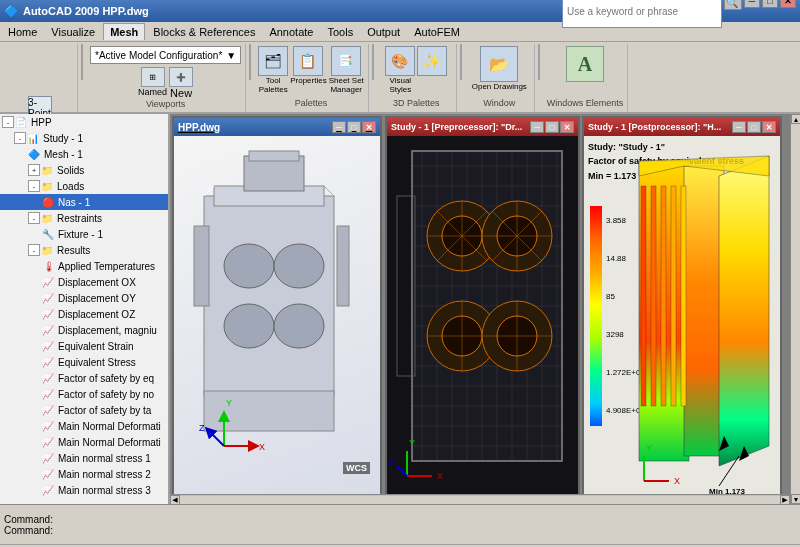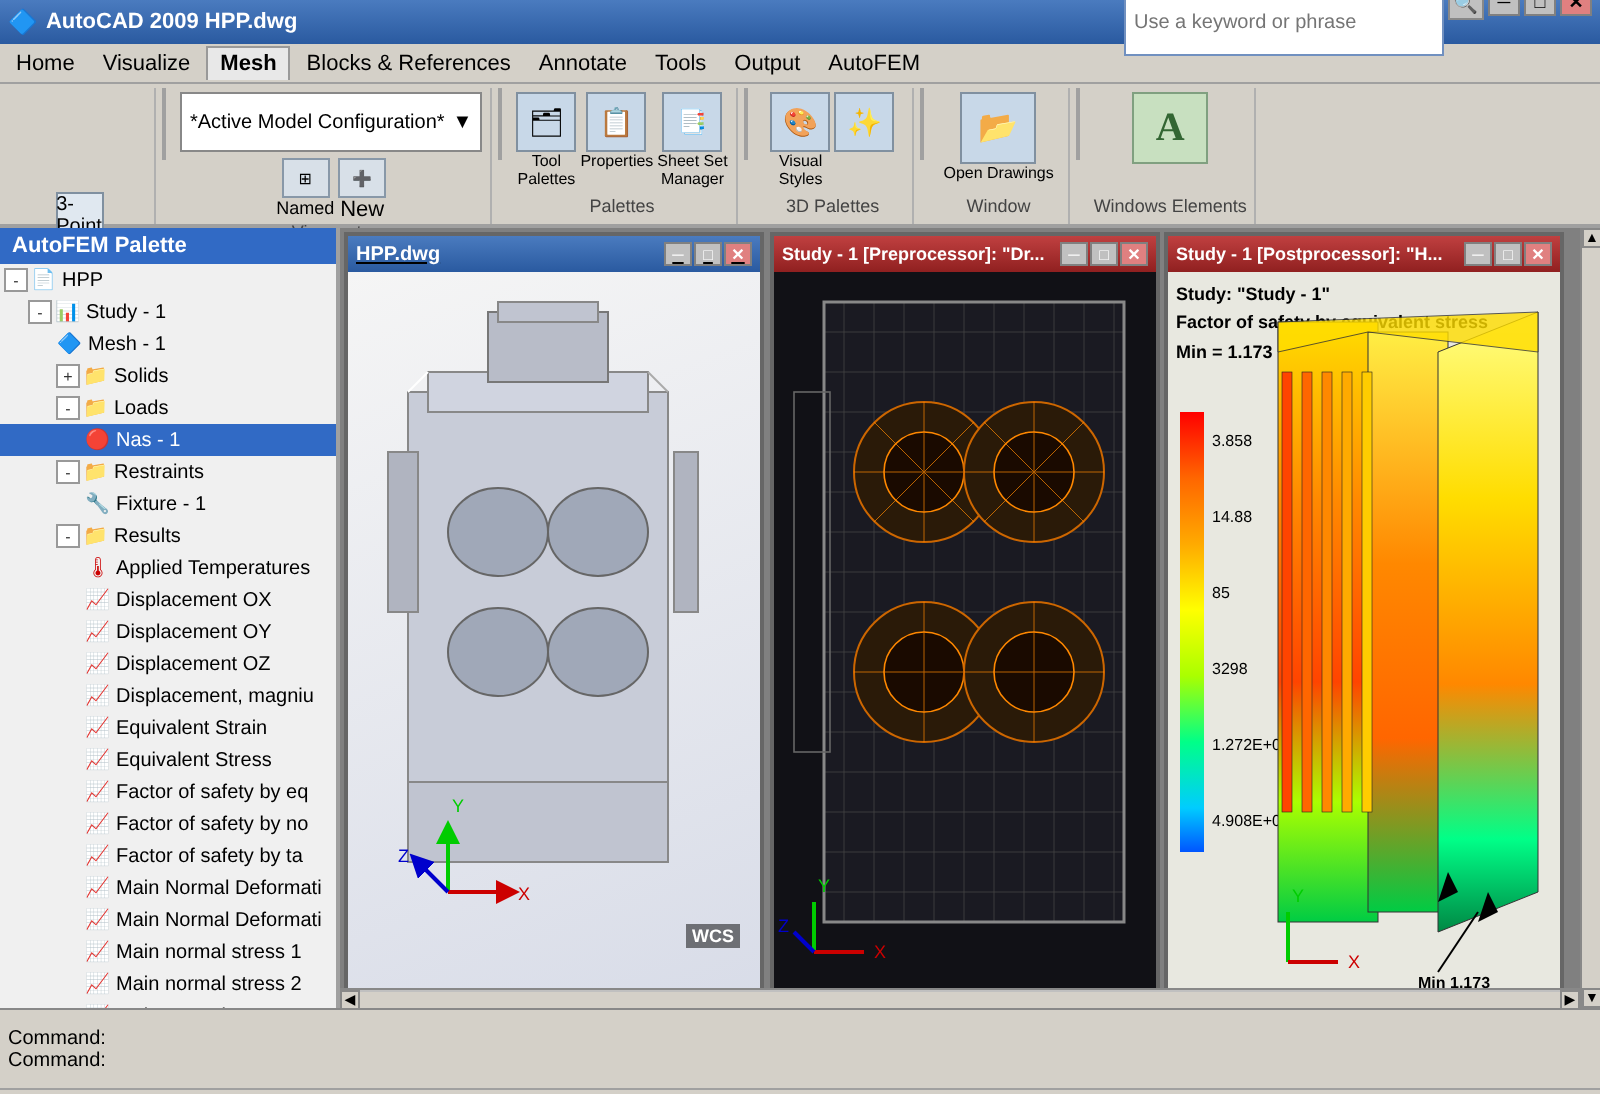--- a/index.html
+++ b/index.html
@@ -232,21 +232,21 @@
       background: #d4d0c8;
     }
 
     .ribbon-dropdown {
       display: flex;
       align-items: center;
       background: white;
       border: 1px solid #888;
       padding: 1px 4px;
       font-size: 10px;
-      height: 30px;
+      height: 18px;
       cursor: pointer;
     }
 
     .toolbar-separator { width: 2px; height: 36px; background: #a0a0a0; margin: 0 3px; }
 
     
     .viewports-container {
       flex: 1;
       position: relative;
       background: #808080;
@@ -398,21 +398,20 @@
     <div style="display:flex;flex-direction:column;align-items:center;cursor:pointer;">
       <div style="width:38px;height:36px;background:#c8e0c0;border:1px solid #80a080;display:flex;align-items:center;justify-content:center;font-size:20px;font-weight:bold;font-family:serif;color:#336633;">A</div>
     </div>
     <div class="ribbon-section-label">Windows Elements</div>
   </div>
 </div>
 
 <div class="main-layout" style="height:390px;">
 
   <div class="left-palette">
-    <div class="palette-title">AutoFEM Palette</div>
     <div class="tree-view">
 
       <div class="tree-item" style="padding-left:2px;">
         <span class="tree-expand">-</span>
         <span class="tree-icon">📄</span>
         <span>HPP</span>
       </div>
 
       <div class="tree-item" style="padding-left:14px;">
         <span class="tree-expand">-</span>

